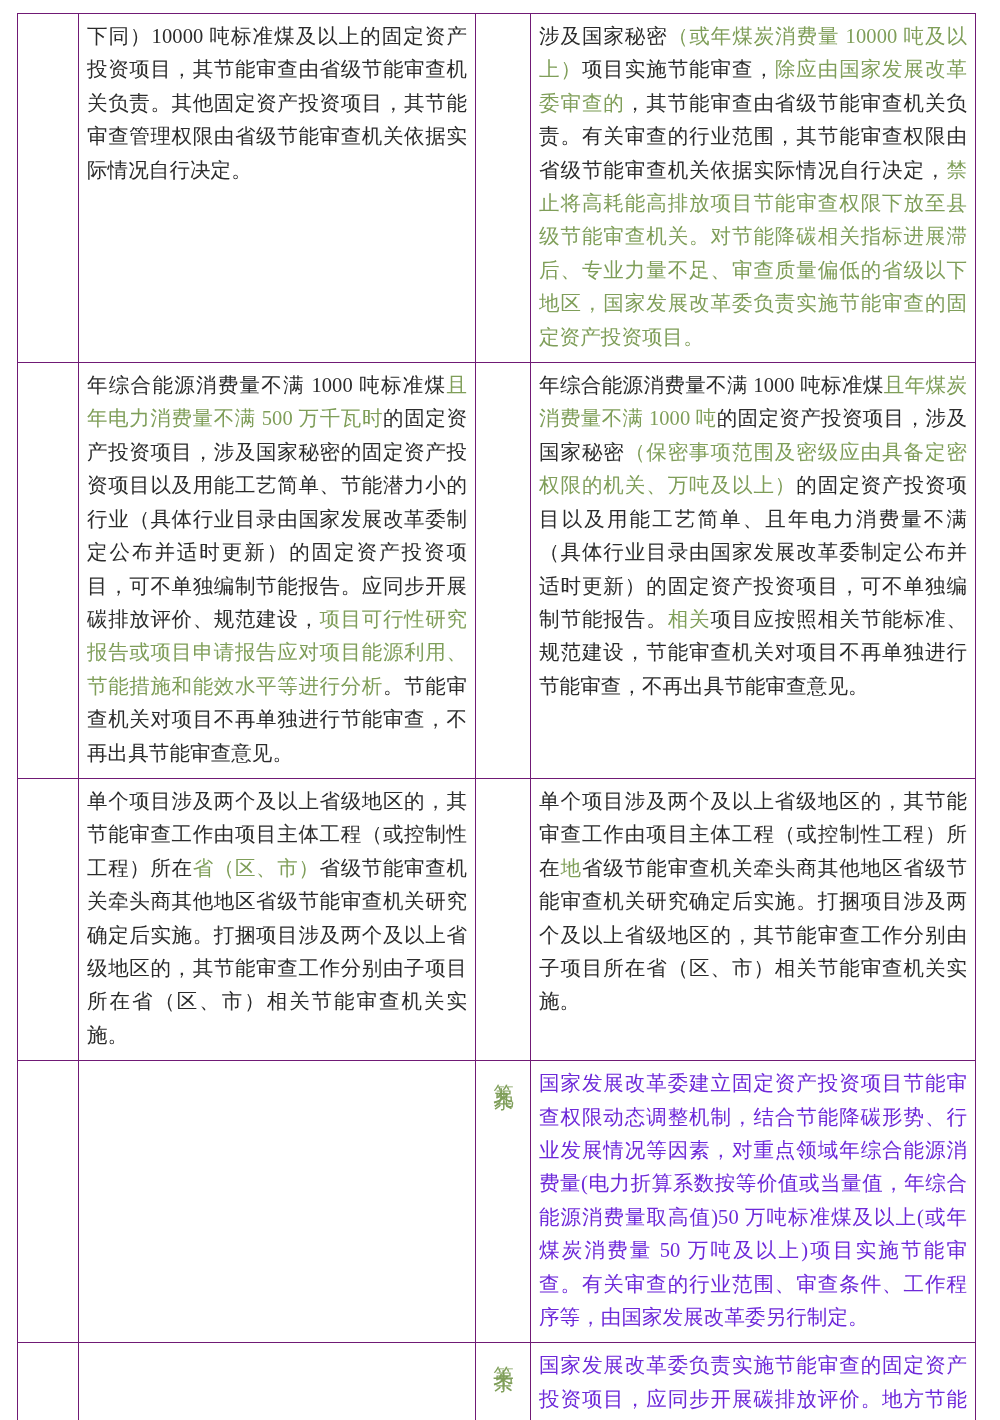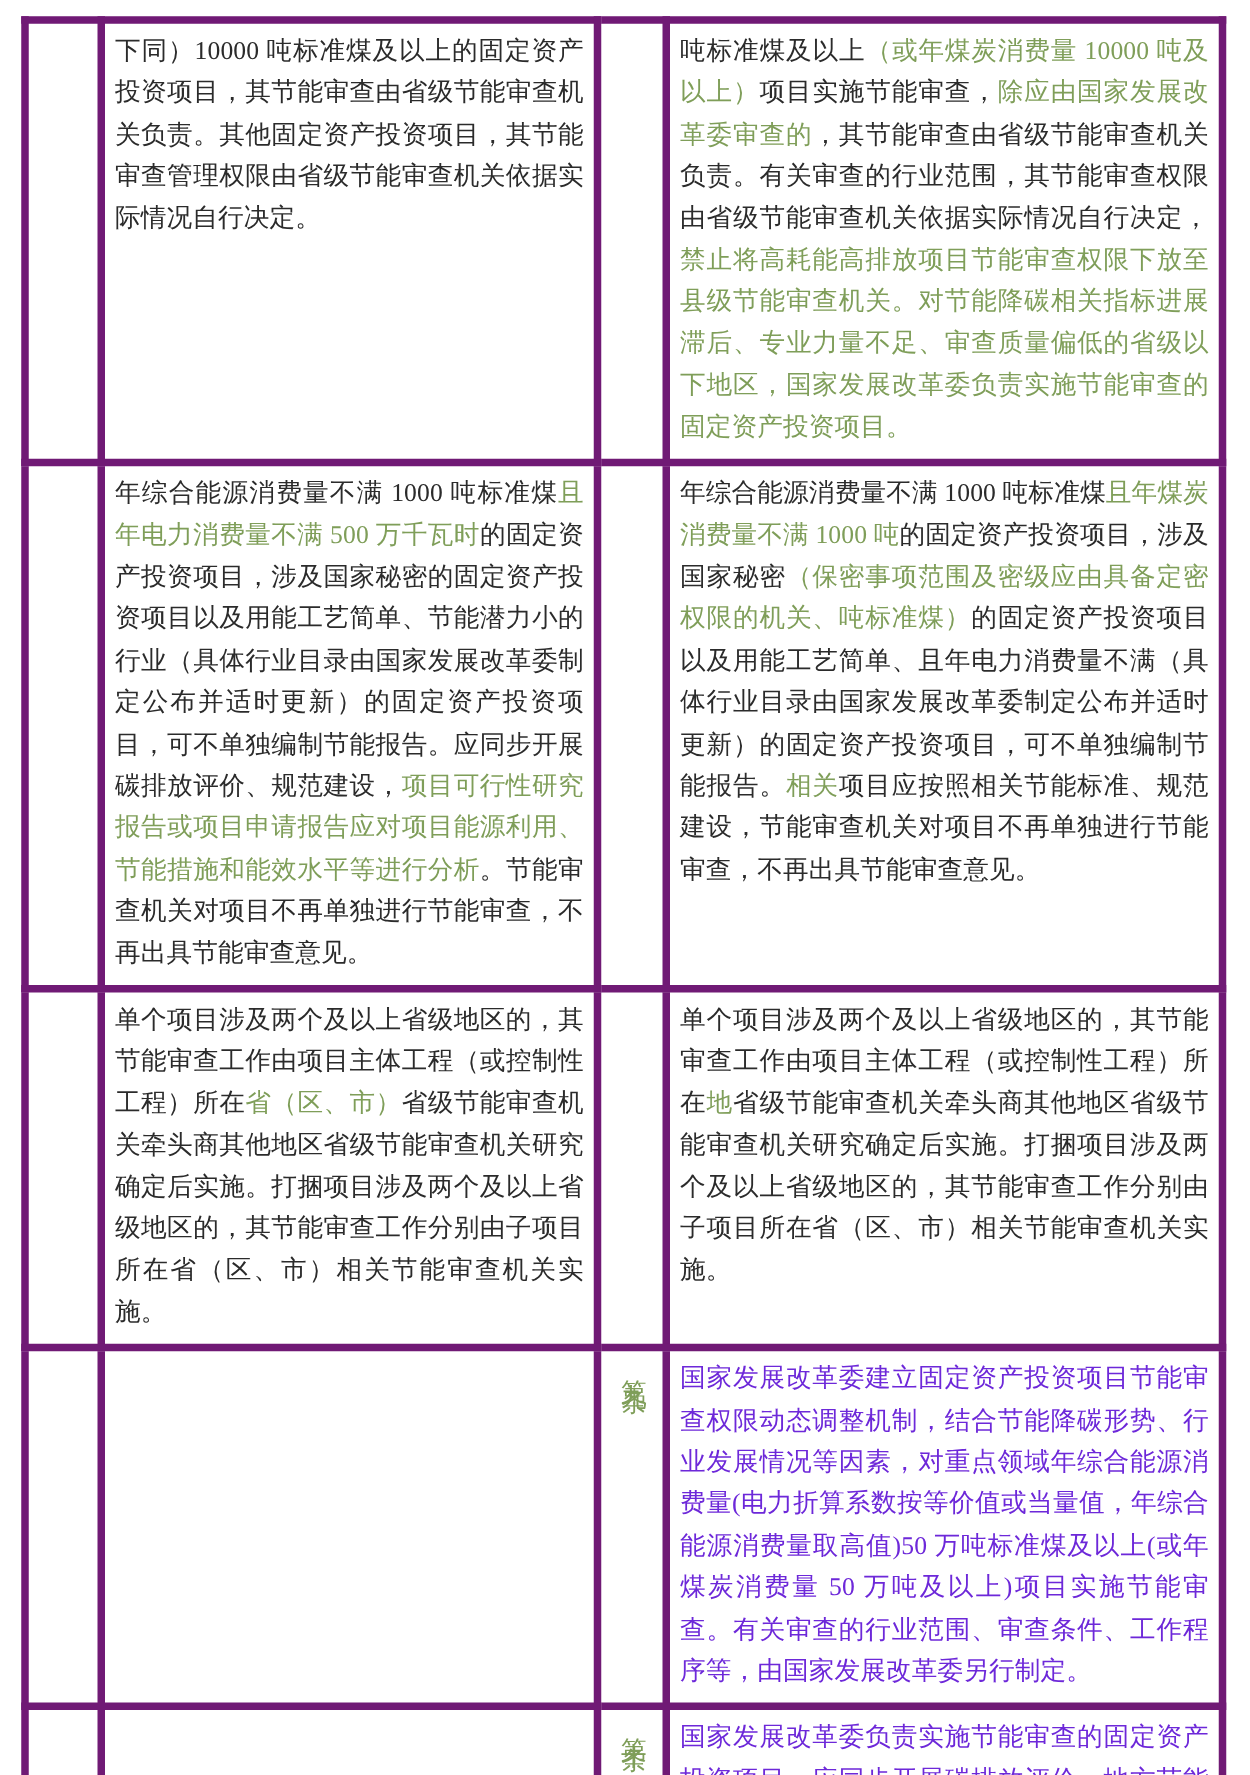--- a/index.html
+++ b/index.html
@@ -22,21 +22,21 @@
   }
   .doc-table {
     position: absolute;
     left: 17px;
     top: 13px;
     width: 958px;
     border-collapse: collapse;
     table-layout: fixed;
   }
   .doc-table td {
-    border: 6px solid #701a75;
+    border: 1px solid #701a75;
     vertical-align: top;
     padding: 6px 8px 8px 8px;
     box-sizing: border-box;
   }
   
   col.c-idx-left   { width: 61px; }
   col.c-old        { width: 397px; }
   col.c-idx-mid    { width: 55px; }
   col.c-new        { width: 445px; }
 
@@ -96,36 +96,36 @@
         <td class="idx-cell">
           <div class="article-label"></div>
         </td>
         <td>
           <div class="cell-text"><span>下同）10000 吨标准煤及以上的固定资产投资项目，其节能审查由省级节能审查机关负责。其他固定资产投资项目，其节能审查管理权限由省级节能审查机关依据实际情况自行决定。</span></div>
         </td>
         <td class="idx-cell">
           <div class="article-label"></div>
         </td>
         <td>
-          <div class="cell-text"><span>吨标准煤及以上</span><span class="green">（或年煤炭消费量 10000 吨及以上）</span><span>项目实施节能审查，</span><span class="green">除应由国家发展改革委审查的</span><span>，其节能审查由省级节能审查机关负责。有关审查的行业范围，其节能审查权限由省级节能审查机关依据实际情况自行决定，</span><span class="green">禁止将高耗能高排放项目节能审查权限下放至县级节能审查机关。对节能降碳相关指标进展滞后、专业力量不足、审查质量偏低的省级以下地区，国家发展改革委负责实施节能审查的固定资产投资项目。</span></div>
+          <div class="cell-text"><span>涉及国家秘密</span><span class="green">（或年煤炭消费量 10000 吨及以上）</span><span>项目实施节能审查，</span><span class="green">除应由国家发展改革委审查的</span><span>，其节能审查由省级节能审查机关负责。有关审查的行业范围，其节能审查权限由省级节能审查机关依据实际情况自行决定，</span><span class="green">禁止将高耗能高排放项目节能审查权限下放至县级节能审查机关。对节能降碳相关指标进展滞后、专业力量不足、审查质量偏低的省级以下地区，国家发展改革委负责实施节能审查的固定资产投资项目。</span></div>
         </td>
       </tr>
 
       <tr>
         <td class="idx-cell">
           <div class="article-label"></div>
         </td>
         <td>
           <div class="cell-text"><span>年综合能源消费量不满 1000 吨标准煤</span><span class="green">且年电力消费量不满 500 万千瓦时</span><span>的固定资产投资项目，涉及国家秘密的固定资产投资项目以及用能工艺简单、节能潜力小的行业（具体行业目录由国家发展改革委制定公布并适时更新）的固定资产投资项目，可不单独编制节能报告。应同步开展碳排放评价、规范建设，</span><span class="green">项目可行性研究报告或项目申请报告应对项目能源利用、节能措施和能效水平等进行分析</span><span>。节能审查机关对项目不再单独进行节能审查，不再出具节能审查意见。</span></div>
         </td>
         <td class="idx-cell">
           <div class="article-label"></div>
         </td>
         <td>
-          <div class="cell-text"><span>年综合能源消费量不满 1000 吨标准煤</span><span class="green">且年煤炭消费量不满 1000 吨</span><span>的固定资产投资项目，涉及国家秘密</span><span class="green">（保密事项范围及密级应由具备定密权限的机关、吨标准煤）</span><span>的固定资产投资项目以及用能工艺简单、且年电力消费量不满（具体行业目录由国家发展改革委制定公布并适时更新）的固定资产投资项目，可不单独编制节能报告。</span><span class="green">相关</span><span>项目应按照相关节能标准、规范建设，节能审查机关对项目不再单独进行节能审查，不再出具节能审查意见。</span></div>
+          <div class="cell-text"><span>年综合能源消费量不满 1000 吨标准煤</span><span class="green">且年煤炭消费量不满 1000 吨</span><span>的固定资产投资项目，涉及国家秘密</span><span class="green">（保密事项范围及密级应由具备定密权限的机关、万吨及以上）</span><span>的固定资产投资项目以及用能工艺简单、且年电力消费量不满（具体行业目录由国家发展改革委制定公布并适时更新）的固定资产投资项目，可不单独编制节能报告。</span><span class="green">相关</span><span>项目应按照相关节能标准、规范建设，节能审查机关对项目不再单独进行节能审查，不再出具节能审查意见。</span></div>
         </td>
       </tr>
 
       <tr>
         <td class="idx-cell">
           <div class="article-label"></div>
         </td>
         <td class="pad-tall">
           <div class="cell-text"><span>单个项目涉及两个及以上省级地区的，其节能审查工作由项目主体工程（或控制性工程）所在</span><span class="green">省（区、市）</span><span>省级节能审查机关牵头商其他地区省级节能审查机关研究确定后实施。打捆项目涉及两个及以上省级地区的，其节能审查工作分别由子项目所在省（区、市）相关节能审查机关实施。</span></div>
         </td>

